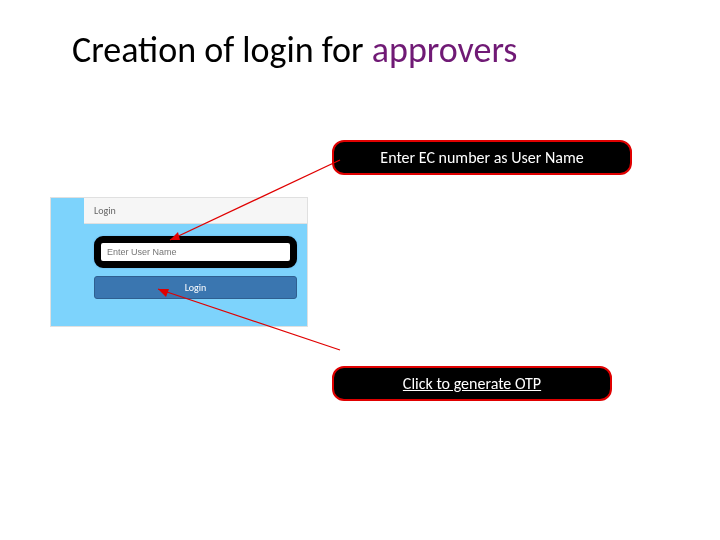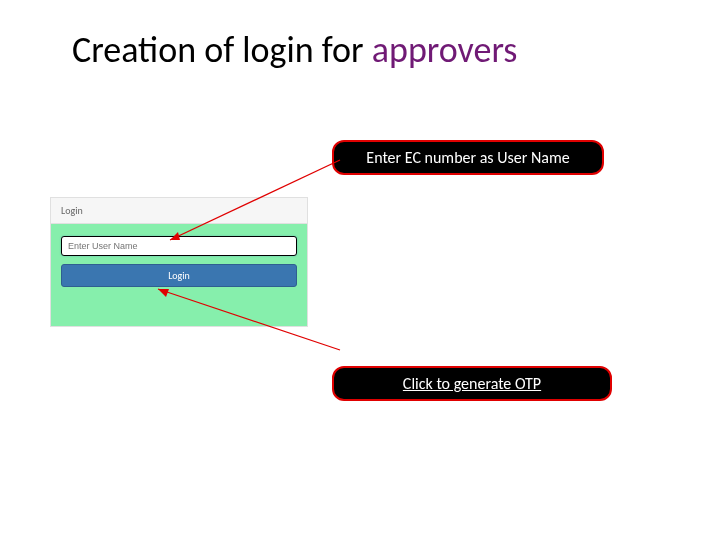--- a/index.html
+++ b/index.html
@@ -23,48 +23,49 @@
   .callout {
     position: absolute;
     background: #000;
     border: 2px solid #e00000;
     border-radius: 12px;
     color: #fff;
     font-size: 16px;
     padding: 6px 18px;
     text-align: center;
   }
-  .callout1 { top: 140px; left: 332px; width: 272px; }
+  .callout1 { top: 140px; left: 332px; width: 300px; }
   .callout2 { top: 338px; left: 332px; width: 280px; margin-top: 28px; }
   .callout2 span { text-decoration: underline; }
   .panel {
     position: absolute;
     top: 197px;
     left: 50px;
     width: 258px;
     height: 130px;
     border: 1px solid #e0e0e0;
-    background: #86efac;
+    background: #7dd3fc;
     font-size: 9px;
     color: #555;
+    padding-left: 33px;
   }
   .panel-header {
     background: #f6f6f6;
     border-bottom: 1px solid #e0e0e0;
     padding: 6px 10px;
     font-size: 10px;
     color: #666;
   }
   .panel-body {
     padding: 12px 10px 8px 10px;
   }
   .user-input {
     width: 100%;
-    border: 1px solid #000000;
-    border-radius: 3px;
+    border: 7px solid #000000;
+    border-radius: 9px;
     padding: 4px 6px;
     font-size: 9px;
     color: #999;
     background: #fff;
     margin-bottom: 8px;
     outline: none;
     box-shadow: 0 0 2px rgba(60,120,200,0.4);
   }
   .login-btn {
     width: 100%;

